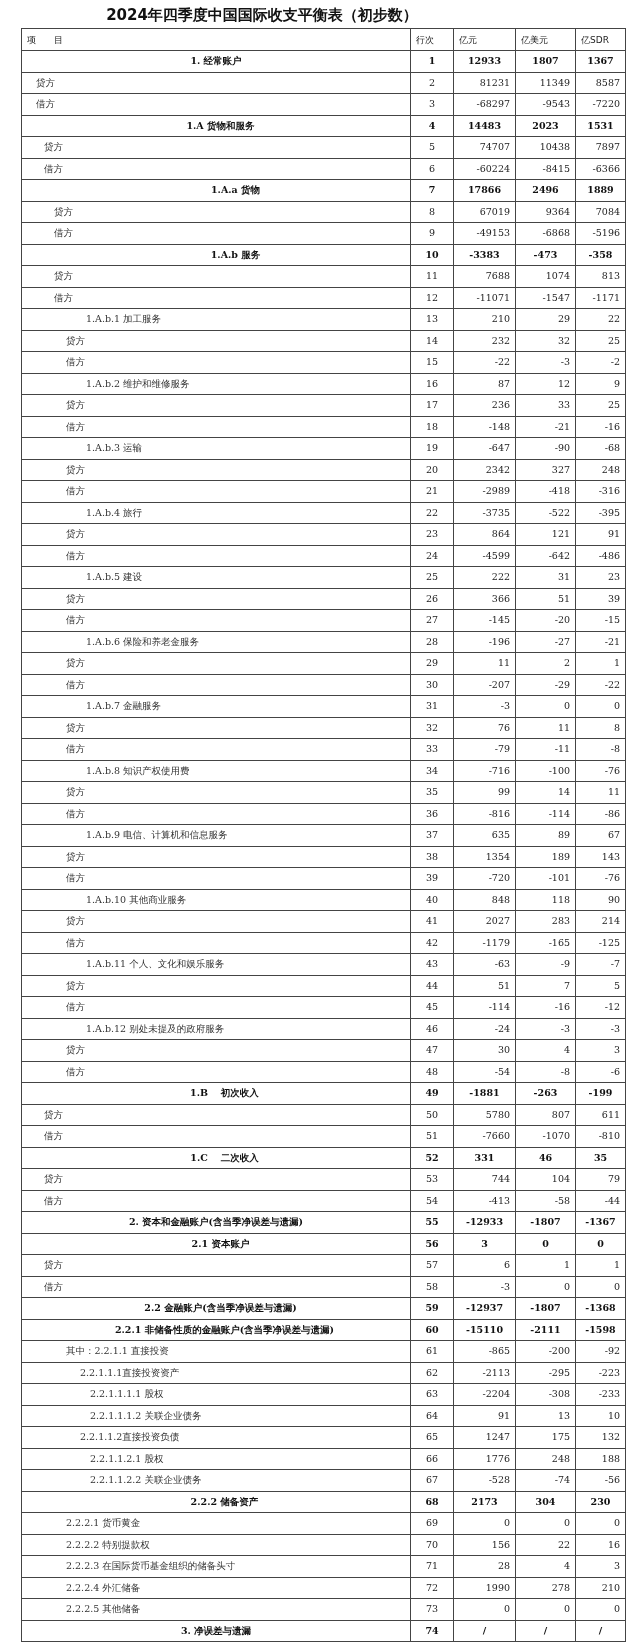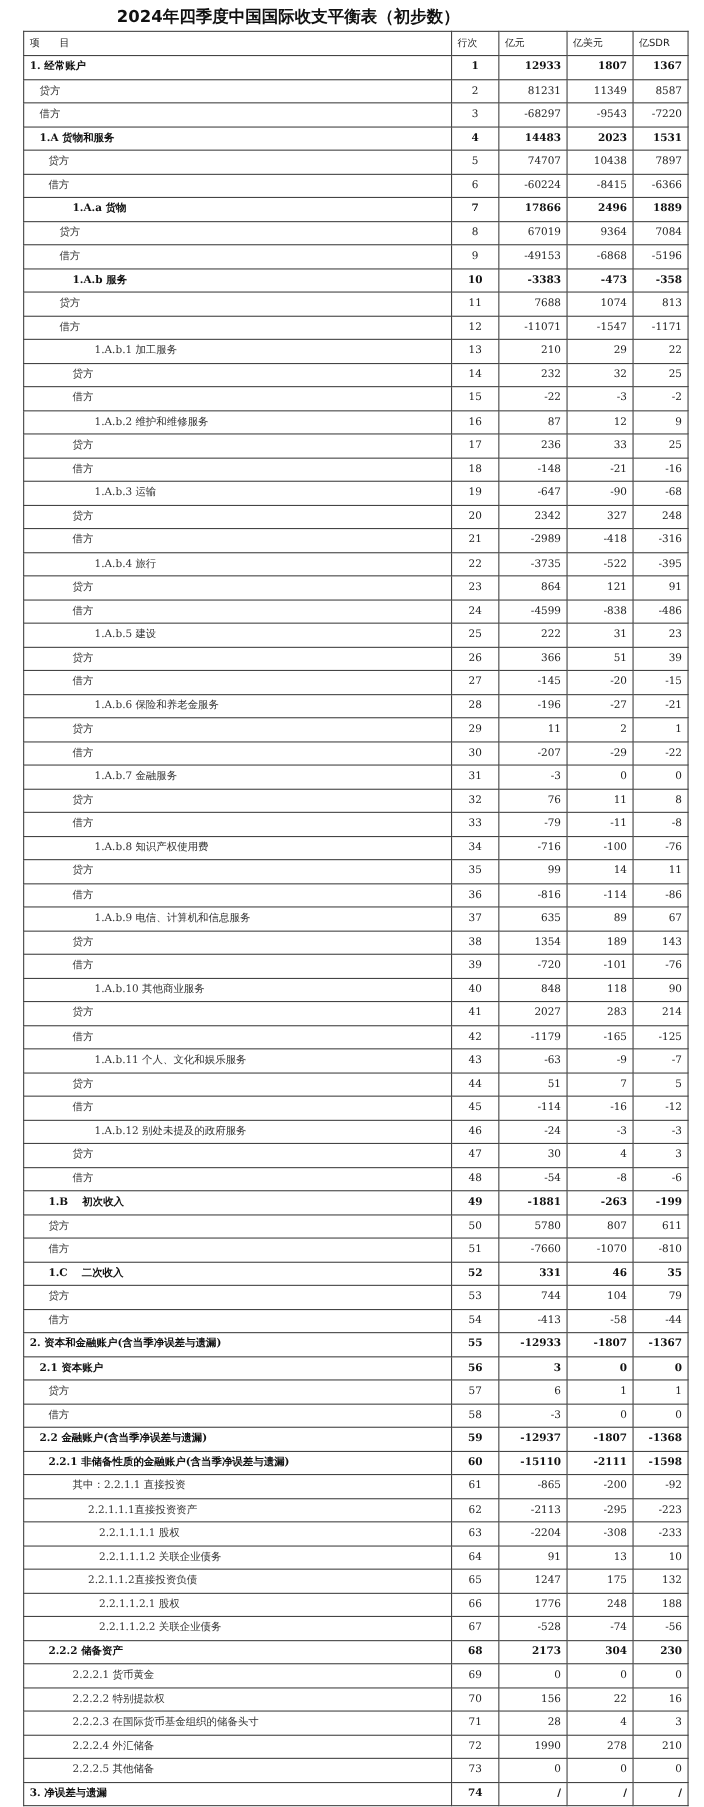--- a/index.html
+++ b/index.html
@@ -3,21 +3,21 @@
 <meta charset="utf-8">
 <style>
   html, body { margin: 0; padding: 0; background: #ffffff; }
   body { width: 640px; height: 1643px; overflow: hidden; font-family: "DejaVu Serif", "Liberation Serif", serif; color: #222; }
   .title { position: absolute; left: 0; top: 4px; width: 524px; text-align: center; font-family: "DejaVu Sans", "Liberation Sans", sans-serif; font-weight: bold; font-size: 15px; line-height: 22px; color: #111; }
   table.bop { position: absolute; left: 21px; top: 28px; width: 604px; border-collapse: collapse; table-layout: fixed; font-size: 9.5px; }
   table.bop td, table.bop th { border: 1px solid #444; padding: 0 5px; height: 20.5px; line-height: 20px; white-space: nowrap; overflow: hidden; }
   table.bop th { font-weight: normal; text-align: left; font-family: "DejaVu Sans", "Liberation Sans", sans-serif; font-size: 9px; height: 21px; }
   td.num { text-align: right; padding-right: 4px; }
   td.idx { text-align: center; }
-  tr.bold td { font-weight: bold; color: #111; }
+  tr.bold td { font-weight: bold; color: #111; text-align: center; }
   td.label { color: #333; }
   tr.bold td.label { color: #111; }
   .i0 { padding-left: 4px; }
   .i1 { padding-left: 14px !important; }
   .i2 { padding-left: 22px !important; }
   .i3 { padding-left: 32px !important; }
   .i4 { padding-left: 44px !important; }
   .i5 { padding-left: 58px !important; }
   .i6 { padding-left: 64px !important; }
   .i7 { padding-left: 68px !important; }
@@ -204,21 +204,21 @@
         <td class="label i4">贷方</td>
         <td class="idx">23</td>
         <td class="num">864</td>
         <td class="num">121</td>
         <td class="num">91</td>
       </tr>
       <tr>
         <td class="label i4">借方</td>
         <td class="idx">24</td>
         <td class="num">-4599</td>
-        <td class="num">-838</td>
+        <td class="num">-642</td>
         <td class="num">-486</td>
       </tr>
       <tr>
         <td class="label i6">1.A.b.5 建设</td>
         <td class="idx">25</td>
         <td class="num">222</td>
         <td class="num">31</td>
         <td class="num">23</td>
       </tr>
       <tr>

